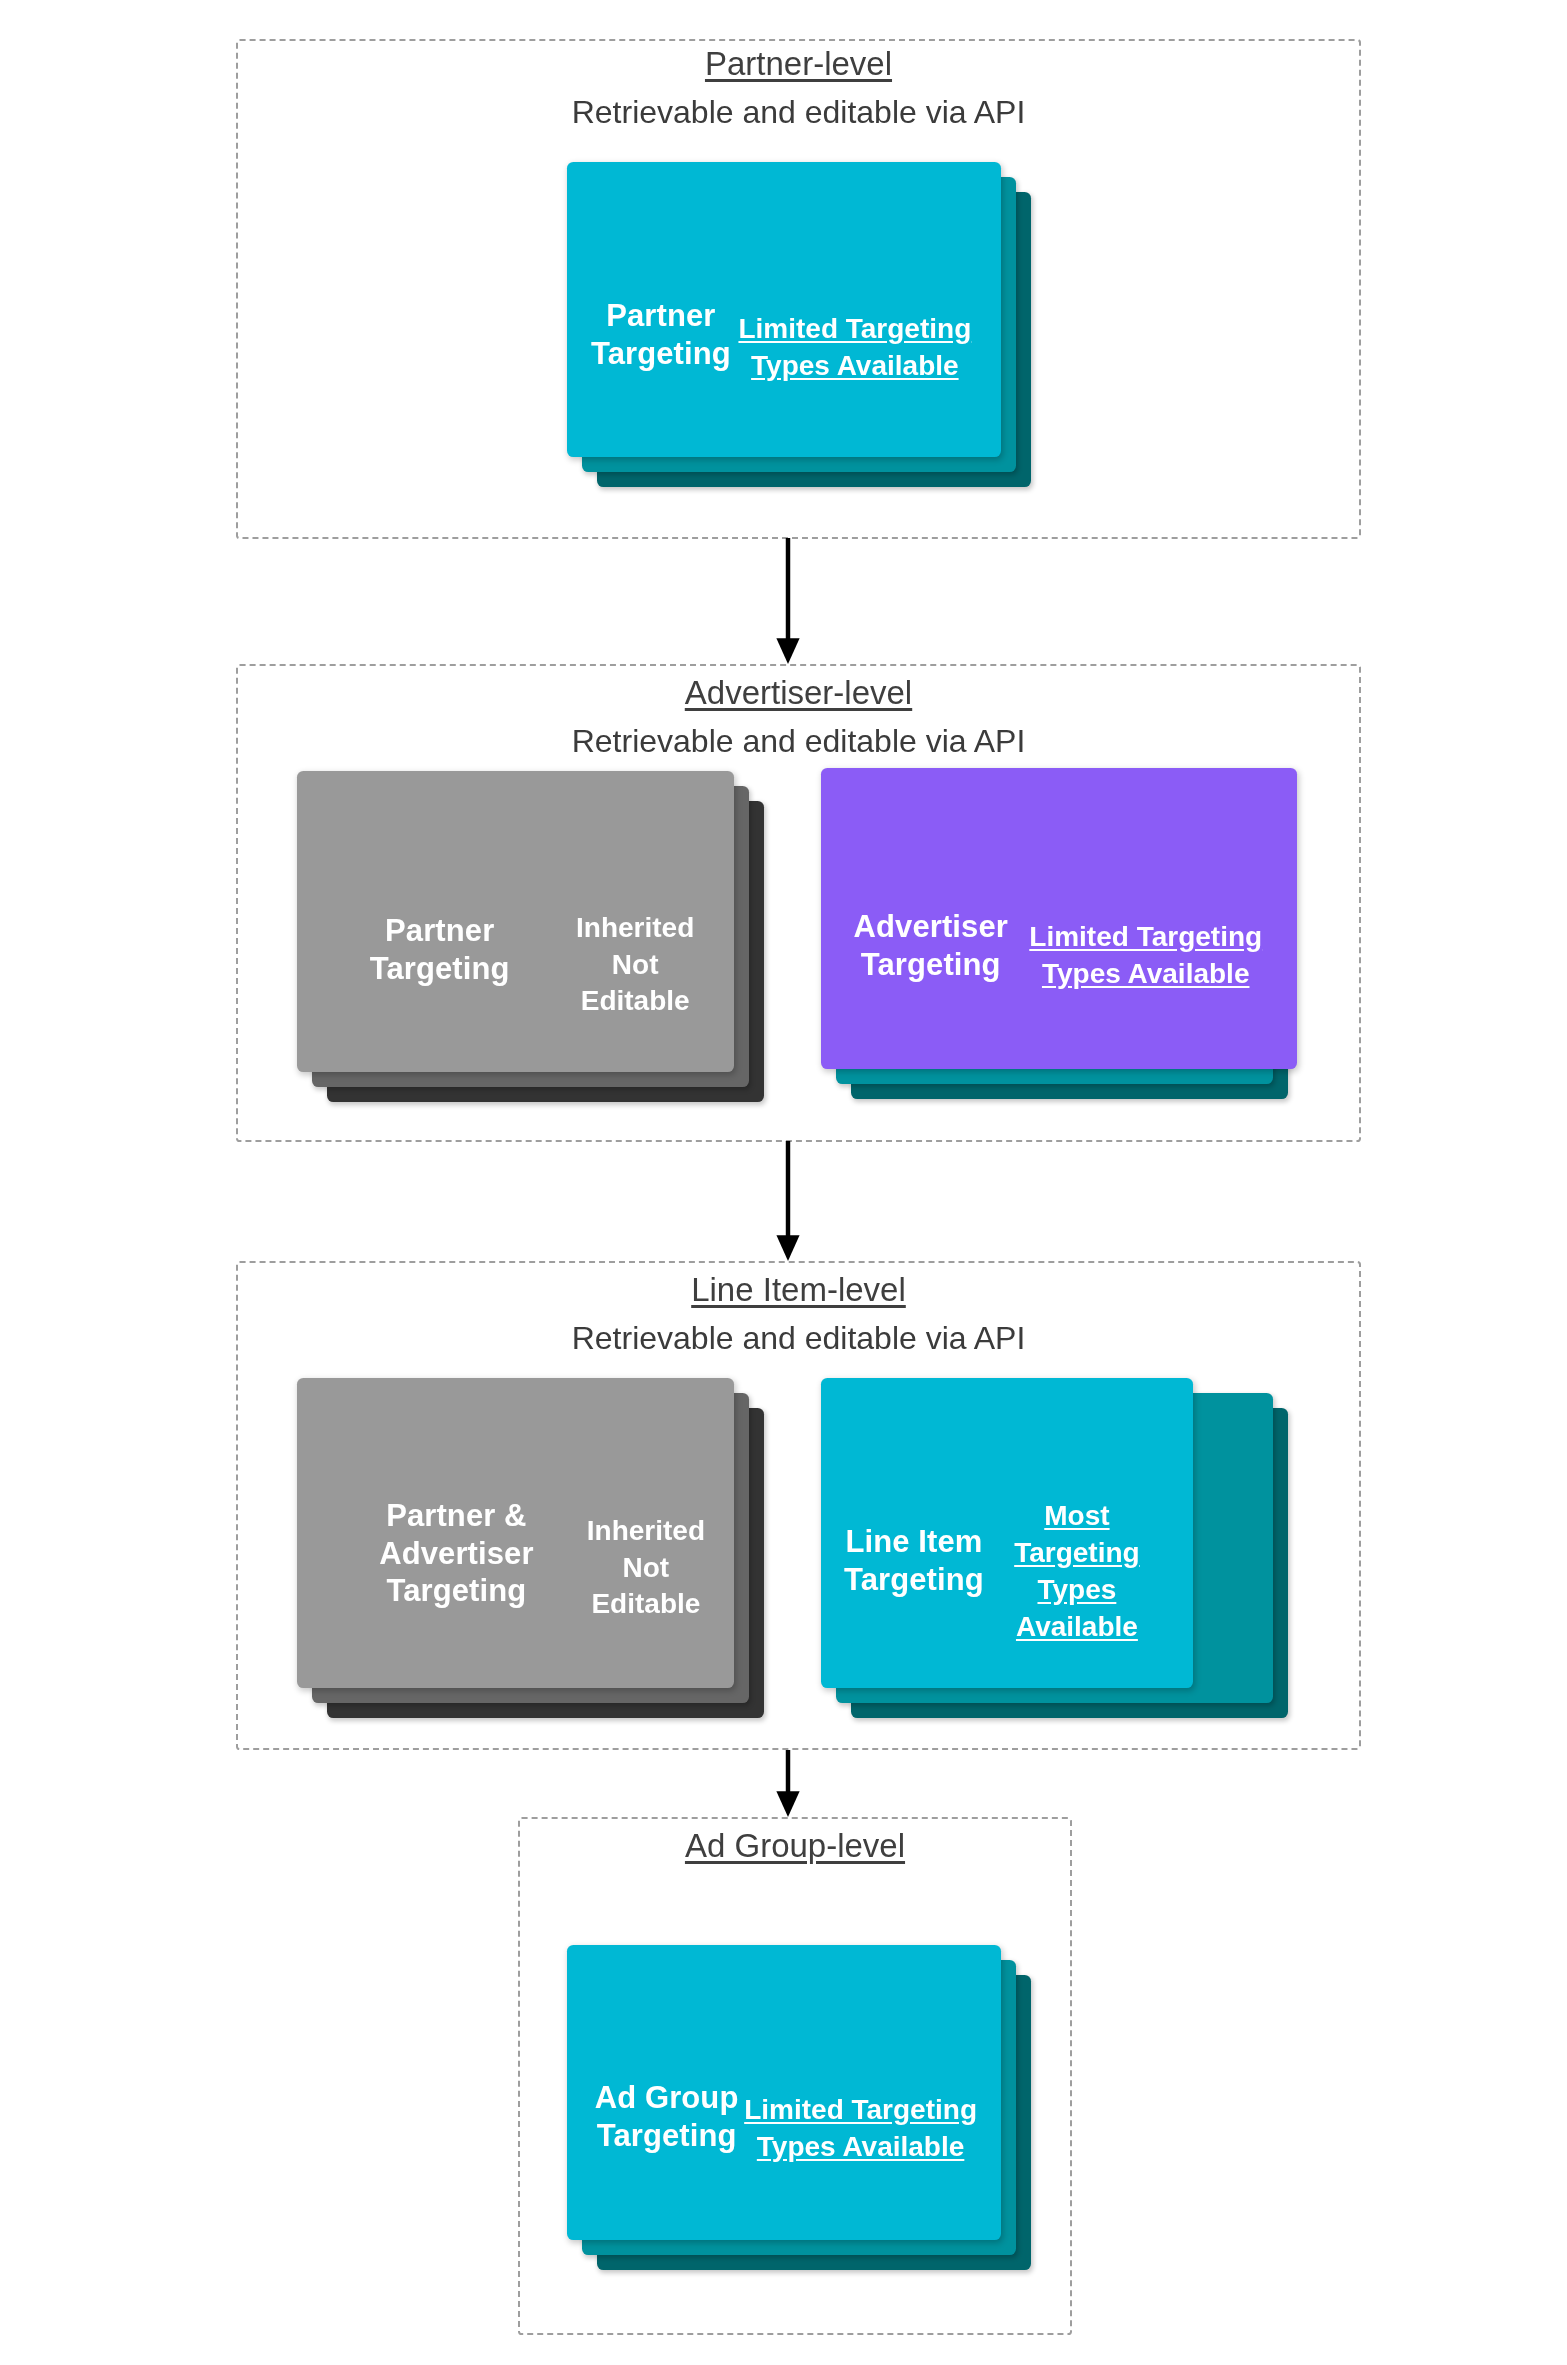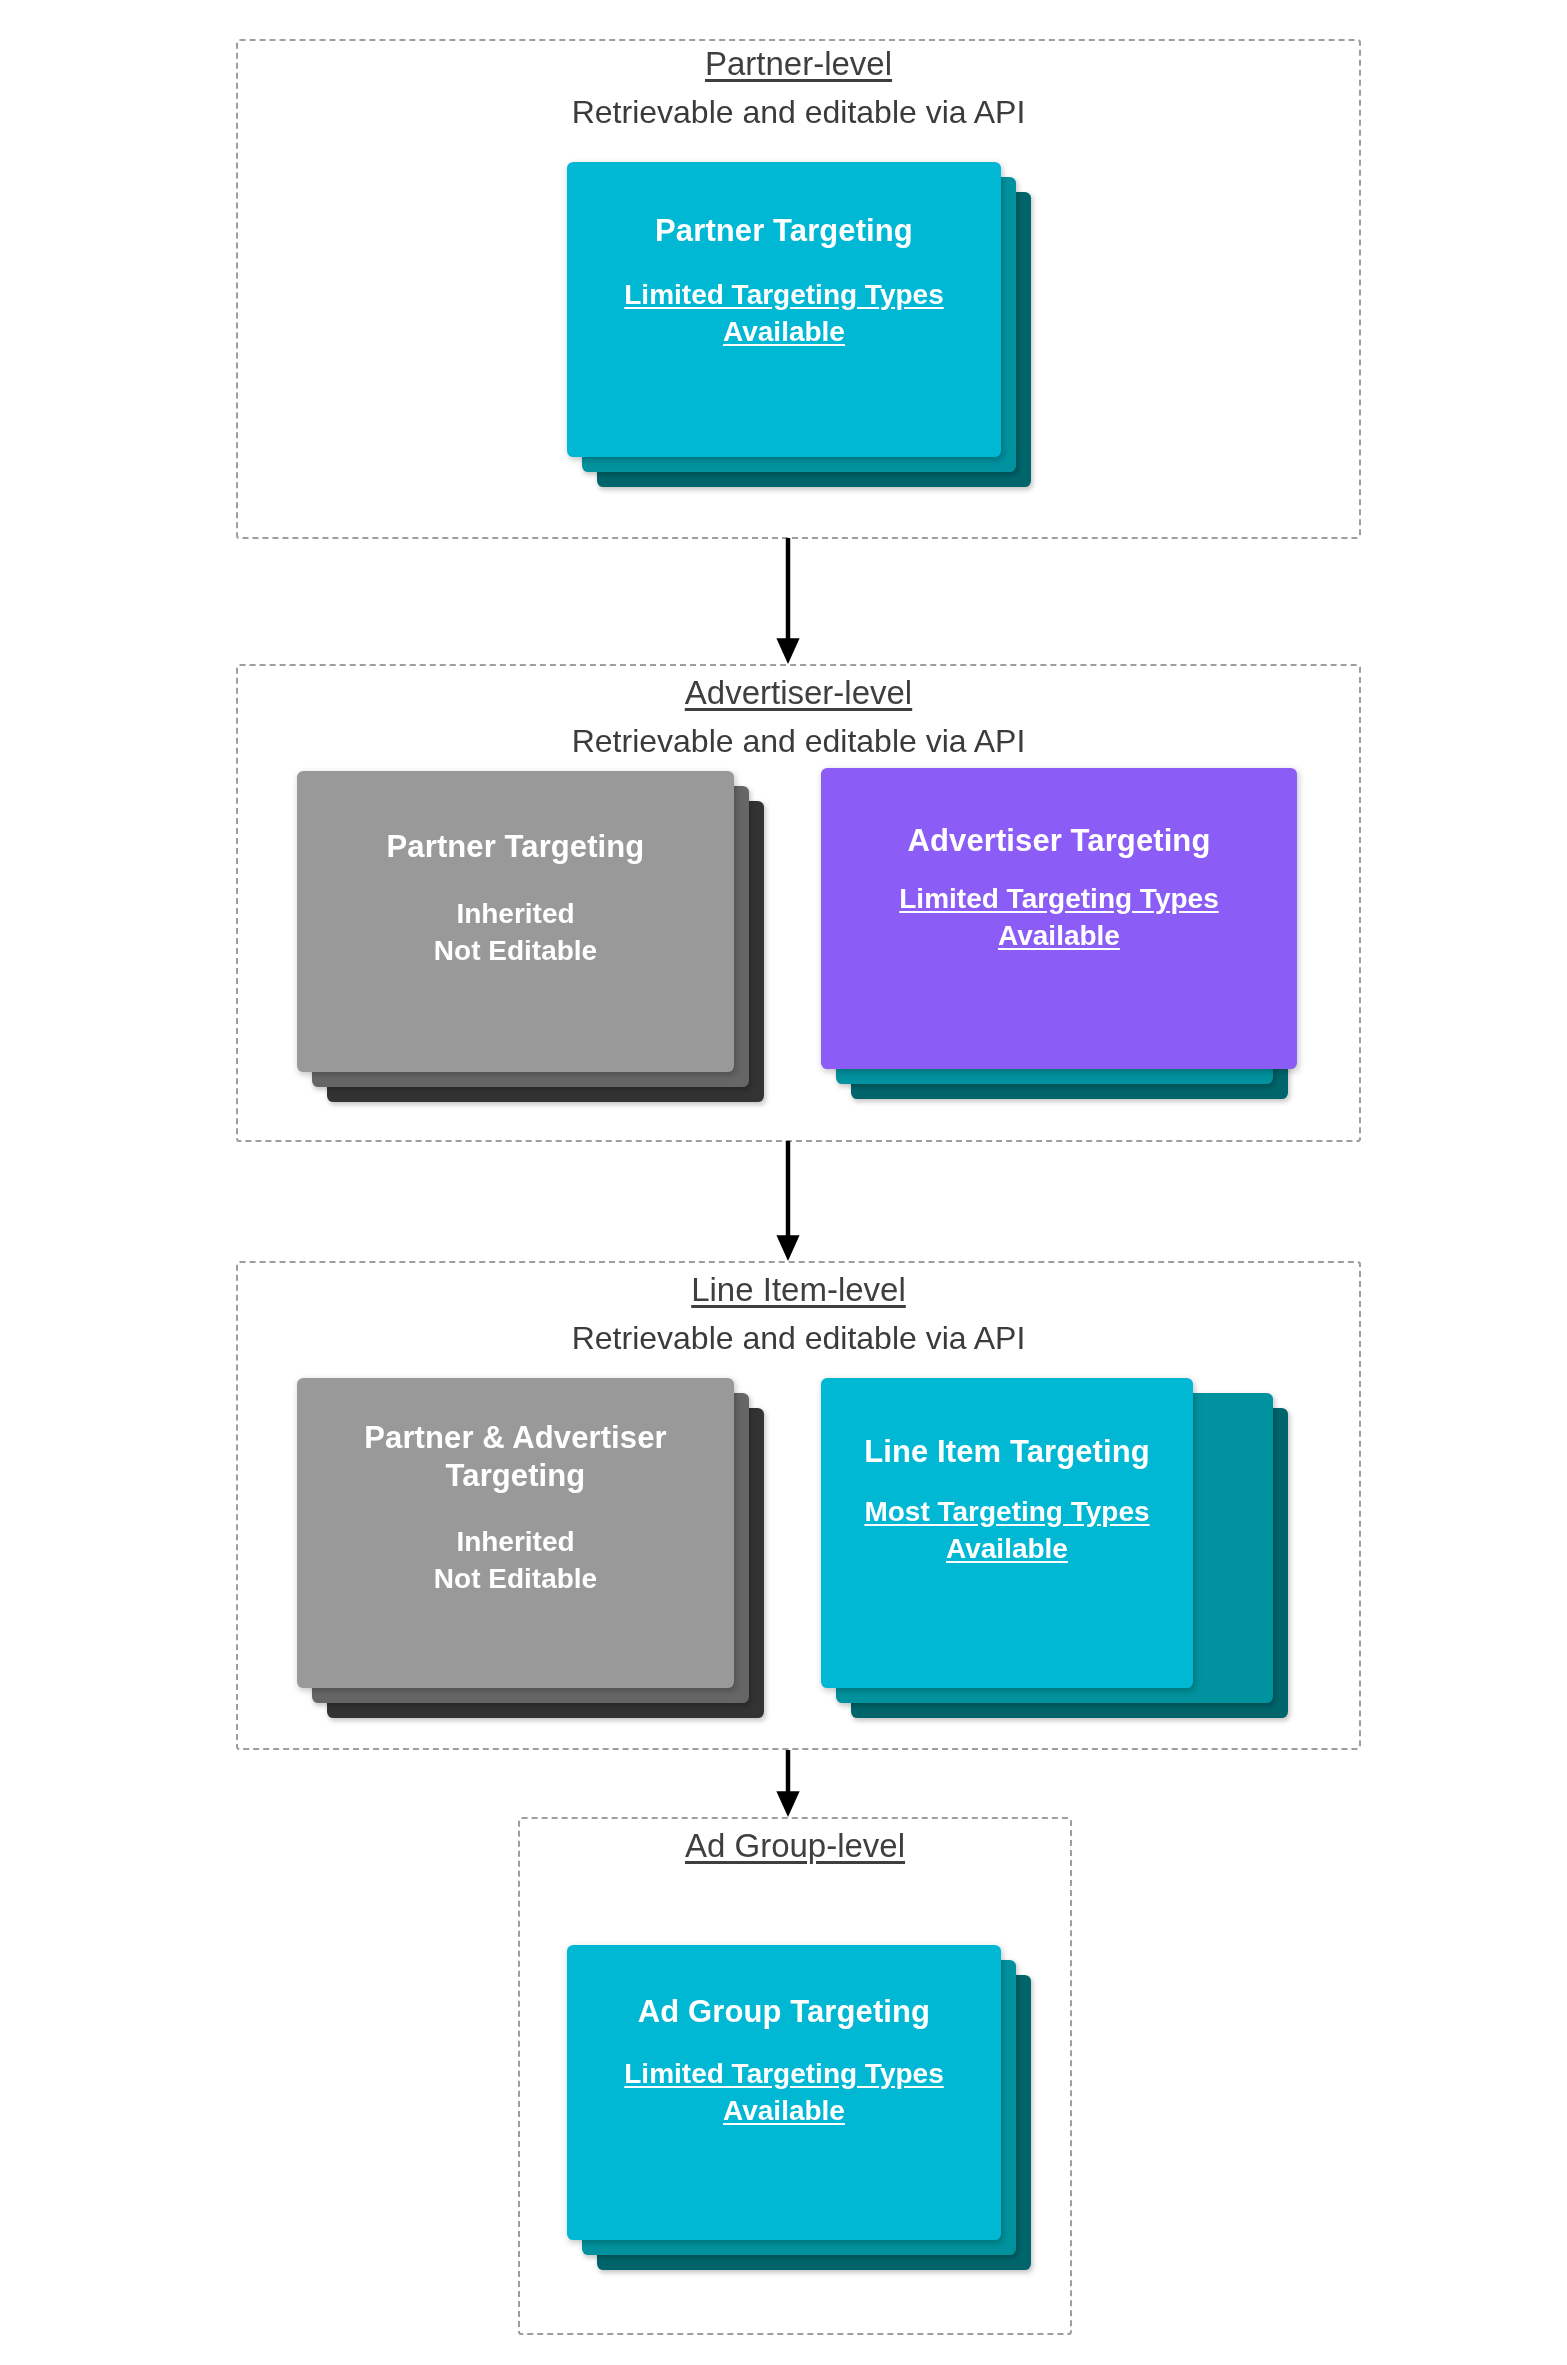--- a/index.html
+++ b/index.html
@@ -68,21 +68,21 @@
     border-radius: 6.3px;
     box-shadow: 1.8px 2.7px 5.4px rgba(0,0,0,0.22);
   }
   .card-front {
     position: absolute;
     left: 0;
     top: 0;
     border-radius: 6.3px;
     box-shadow: 1.8px 2.7px 6.3px rgba(0,0,0,0.22);
     display: flex;
-    flex-direction: column;
+    flex-direction: row;
     align-items: center;
     box-sizing: border-box;
   }
 
   .card-title {
     font-size: 31px;
     font-weight: 700;
     color: #ffffff;
     text-align: center;
     line-height: 1.22;

